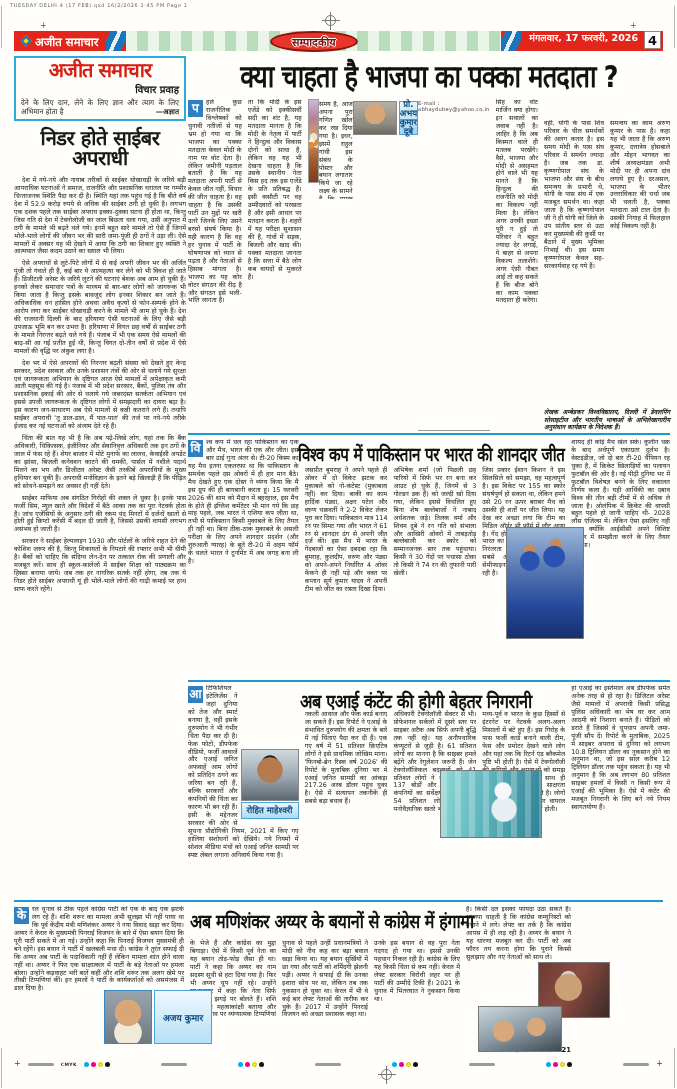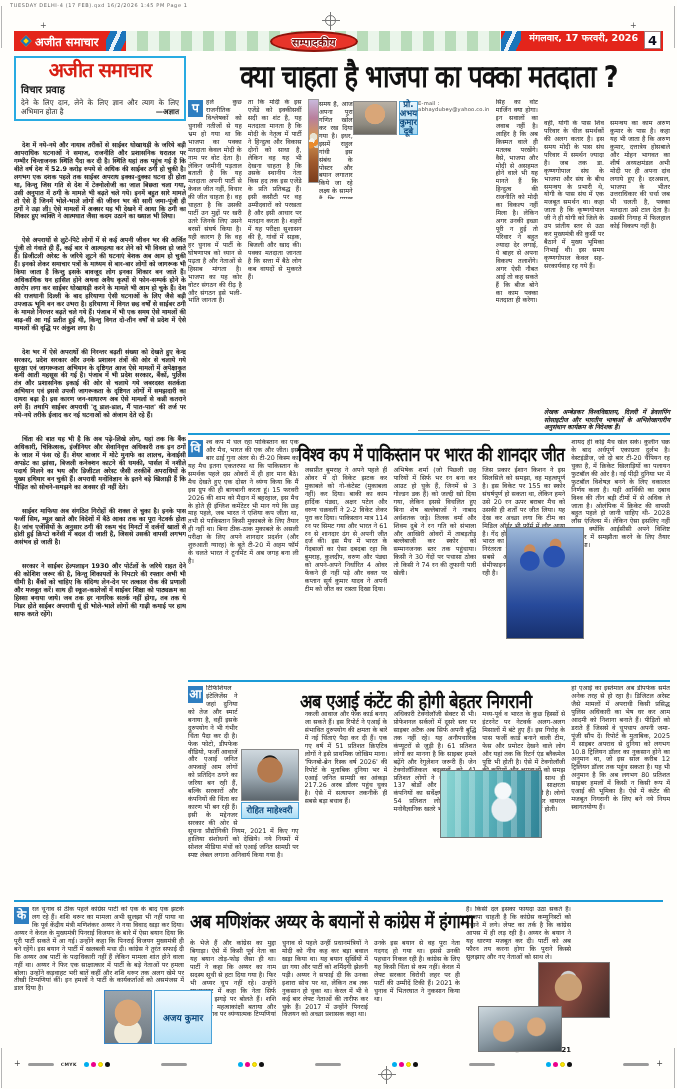--- a/index.html
+++ b/index.html
@@ -23,29 +23,29 @@
 .mh-name { color:#fff; font-weight:700; font-size:11.5px; white-space:nowrap; }
 .stripe { width:20px; height:100%; background:linear-gradient(115deg, transparent 15%, #1b75bb 15% 40%, #e9f2f9 40% 55%, #1b75bb 55% 82%, transparent 82%); flex:0 0 auto; }
 .mh-center { flex:1; height:100%; background:repeating-linear-gradient(90deg,#eaf5ea 0 11px,#b9dcba 11px 22px); position:relative; display:flex; align-items:center; justify-content:center; }
 .mh-oval { background:#e8342a; border:2px solid #8d130b; border-radius:50%; padding:1px 20px; font-size:11px; font-weight:800; color:#7a0f0a; text-shadow:-1px 0 #fff,1px 0 #fff,0 -1px #fff,0 1px #fff; white-space:nowrap; }
 .mh-right { display:flex; gap:6px; padding:0 2px 0 8px; height:100%; }
 .mh-date { color:#fff; font-weight:700; font-size:9.5px; white-space:nowrap; }
 .mh-pagebox { width:17px; height:18px; background:#fff; border:1px solid #40000080; color:#101020; font-weight:800; font-size:13px; display:flex; align-items:center; justify-content:center; }
 
 
 .t { font-size:6.4px; line-height:1.24; text-align:justify; color:#1c1c1c; overflow:hidden; }
-.t p { margin:16px 0 2px 0; text-indent:8px; text-align:justify;font-weight:bold; }
+.t p { margin:4px 0 2px 0; text-indent:8px; text-align:justify; }
 .dropcap { float:left; width:15px; height:17px; margin:1px 3px 0 0; background:#2f7fc1; color:#fff; font-size:12px; font-weight:700; display:flex; align-items:center; justify-content:center; }
 .hr-blue { position:absolute; height:2px; background:#1b9ad6; }
 
 
 .left-rail { position:absolute; left:14px; top:56px; width:172px; }
 .quote-box { border:2px solid #29abe2; padding:2px 5px 3px; }
 .qb-title { text-align:center; color:#d81e12; font-weight:800; font-size:20px; letter-spacing:-1px; line-height:1.05; }
-.qb-sub { text-align:left; font-weight:700; font-size:10px; margin-top:1px; }
+.qb-sub { text-align:right; font-weight:700; font-size:10px; margin-top:1px; }
 .qb-quote { font-size:7.2px; text-align:justify; margin-top:2px; line-height:1.25; }
 .qb-attr { float:right; font-weight:700; }
 .cyber-headline { text-align:center; font-weight:800; font-size:20px; letter-spacing:-.5px; margin-top:7px; line-height:1; }
 .cyber-body { margin-top:5px; height:736px; }
 
 
 .main-headline { position:absolute; left:186px; top:54px; width:486px; height:42px; font-size:31px; font-weight:900; letter-spacing:-1px; text-align:center; white-space:nowrap; transform:scaleX(.82); transform-origin:50% 0; color:#111; }
 
 
 .article { position:absolute; display:flex; gap:6px; }
@@ -177,20 +177,21 @@
       <span class="mh-pagebox">4</span>
     </div>
   </div>
 
   <div class="left-rail">
     <div class="quote-box">
       <div class="qb-title">अजीत समाचार</div>
       <div class="qb-sub">विचार प्रवाह</div>
       <div class="qb-quote"><span>देने के लिए दान, लेने के लिए ज्ञान और त्याग के लिए अभिमान होता है</span> <span class="qb-attr">—अज्ञात</span></div>
     </div>
+    <div class="cyber-headline">निडर होते साईबर अपराधी</div>
     <div class="cyber-body t">
         <p>देश में नये-नये और नायाब तरीकों से साईबर धोखाधड़ी के जरिये बड़ी आपराधिक घटनाओं ने समाज, राजनीति और प्रशासनिक धरातल पर गम्भीर चिन्ताजनक स्थिति पैदा कर दी है। स्थिति यहां तक पहुंच गई है कि बीते वर्ष देश में 52.9 करोड़ रुपये से अधिक की साईबर ठगी हो चुकी है। लगभग एक दशक पहले तक साईबर अपराध इक्का-दुक्का घटना ही होता था, किन्तु जिस गति से देश में टेक्नोलोजी का जाल बिछता चला गया, उसी अनुपात में ठगी के मामले भी बढ़ते चले गये। इनमें बहुत सारे मामले तो ऐसे हैं जिनमें भोले-भाले लोगों की जीवन भर की सारी जमा-पूंजी ही ठगों ने उड़ा ली। ऐसे मामलों में अक्सर यह भी देखने में आया कि ठगी का शिकार हुए व्यक्ति ने आत्मघात जैसा कदम उठाने का ख्याल भी लिया।</p>
         <p>ऐसे अपराधों से लुटे-पिटे लोगों में से कई अपनी जीवन भर की अर्जित पूंजी तो गंवाते ही हैं, कई बार ये आत्महत्या कर लेने को भी विवश हो जाते हैं। डिजीटली अरेस्ट के जरिये लूटने की घटनाएं बेशक अब आम हो चुकी हैं। इनको लेकर समाचार पत्रों के माध्यम से बार-बार लोगों को जागरूक भी किया जाता है किन्तु इसके बावजूद लोग इनका शिकार बन जाते हैं। अधिकाधिक धन हासिल होने अथवा अवैध कृत्यों से फोन-सम्पर्क होने के आरोप लगा कर साईबर धोखाधड़ी करने के मामले भी आम हो चुके हैं। देश की राजधानी दिल्ली के बाद हरियाणा ऐसी घटनाओं के लिए जैसे बड़ी उपजाऊ भूमि बन कर उभरा है। हरियाणा में विगत छह वर्षों से साईबर ठगी के मामले निरन्तर बढ़ते चले गये हैं। पंजाब में भी एक समय ऐसे मामलों की बाढ़-सी आ गई प्रतीत हुई थी, किन्तु विगत दो-तीन वर्षों से प्रदेश में ऐसे मामलों की वृद्धि पर अंकुश लगा है।</p>
         <p>देश भर में ऐसे अपराधों की निरन्तर बढ़ती संख्या को देखते हुए केन्द्र सरकार, प्रदेश सरकार और उनके प्रशासन तंत्रों की ओर से चलाये गये सुरक्षा एवं जागरूकता अभियान के दृष्टिगत आज ऐसे मामलों में अपेक्षाकृत कमी आती महसूस की गई है। पंजाब में भी प्रदेश सरकार, बैंकों, पुलिस तंत्र और प्रशासनिक इकाई की ओर से चलाये गये जबरदस्त सतर्कता अभियान एवं इससे उपजी जागरूकता के दृष्टिगत लोगों में समझदारी का दायरा बढ़ा है। इस कारण जन-साधारण अब ऐसे मामलों से कन्नी कतराने लगे हैं। तथापि साईबर अपराधी 'तू डाल-डाल, मैं पात-पात' की तर्ज पर नये-नये तरीके ईजाद कर नई घटनाओं को अंजाम देते रहे हैं।</p>
         <p>चिंता की बात यह भी है कि अब पढ़े-लिखे लोग, यहां तक कि बैंक अधिकारी, चिकित्सक, इंजीनियर और सेवानिवृत्त अधिकारी तक इन ठगों के जाल में फंस रहे हैं। शेयर बाजार में मोटे मुनाफे का लालच, केवाईसी अपडेट का झांसा, बिजली कनेक्शन काटने की धमकी, पार्सल में नशीले पदार्थ मिलने का भय और डिजीटल अरेस्ट जैसी तरकीबें अपराधियों के मुख्य हथियार बन चुकी हैं। अपराधी मनोविज्ञान के इतने बड़े खिलाड़ी हैं कि पीड़ित को सोचने-समझने का अवसर ही नहीं देते।</p>
         <p>साईबर माफिया अब संगठित गिरोहों की शक्ल ले चुका है। इनके पास फर्जी सिम, म्यूल खाते और विदेशों में बैठे आका तक का पूरा नेटवर्क होता है। जांच एजेंसियों के अनुसार ठगी की रकम चंद मिनटों में दर्जनों खातों से होती हुई क्रिप्टो करेंसी में बदल दी जाती है, जिससे उसकी वापसी लगभग असंभव हो जाती है।</p>
         <p>सरकार ने साईबर हेल्पलाइन 1930 और पोर्टलों के जरिये राहत देने की कोशिश जरूर की है, किन्तु शिकायतों के निपटारे की रफ्तार अभी भी धीमी है। बैंकों को चाहिए कि संदिग्ध लेन-देन पर तत्काल रोक की प्रणाली और मजबूत करें। साथ ही स्कूल-कालेजों में साईबर शिक्षा को पाठ्यक्रम का हिस्सा बनाया जाये। जब तक हर नागरिक सतर्क नहीं होगा, तब तक ये निडर होते साईबर अपराधी यूं ही भोले-भाले लोगों की गाढ़ी कमाई पर हाथ साफ करते रहेंगे।</p>
       </div>
   </div>
 

